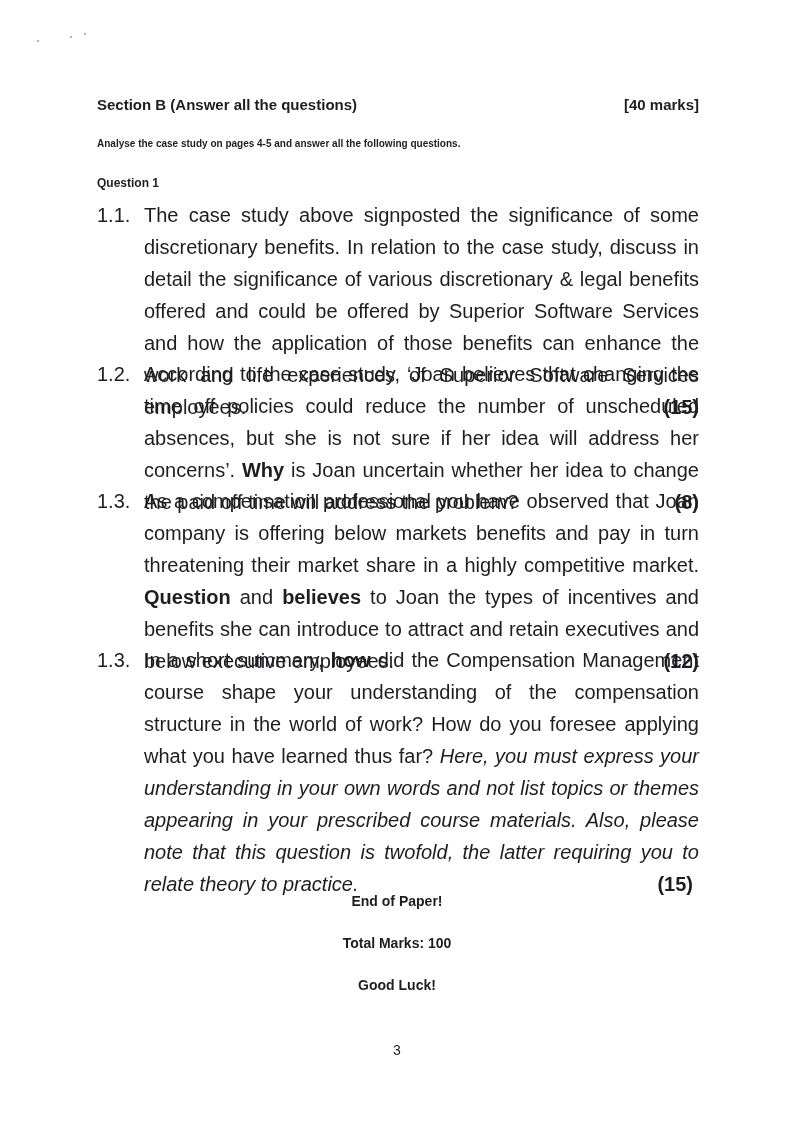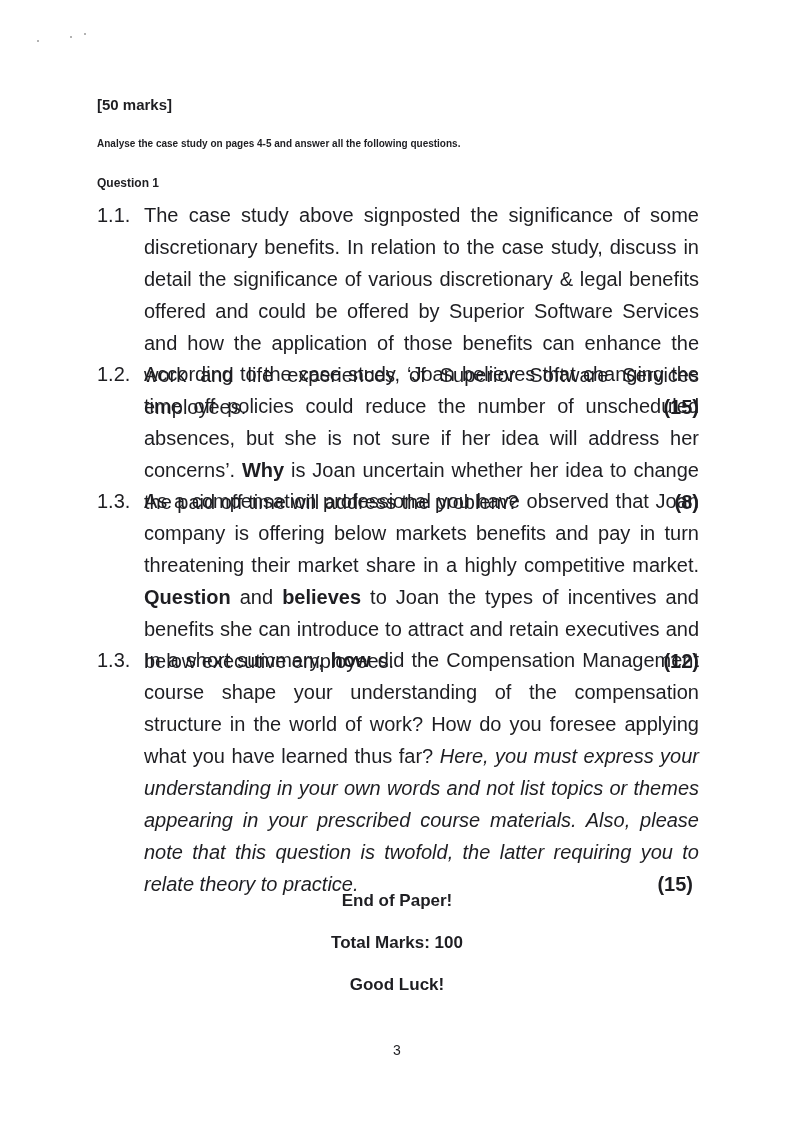--- a/index.html
+++ b/index.html
@@ -76,21 +76,21 @@
     }
     .q-marks.gap { margin-right: 6px; }
     b { font-weight: bold; margin-top: 8px; }
     i { font-style: italic; }
     .footer-line {
       position: absolute;
       left: 0;
       width: 794px;
       text-align: center;
       font-weight: bold;
-      font-size: 17px;
+      font-size: 14px;
       line-height: 18px;
     }
     .page-number {
       position: absolute;
       left: 0;
       width: 794px;
       top: 1041px;
       text-align: center;
       font-size: 14px;
       line-height: 18px;
@@ -100,21 +100,22 @@
 <body>
 
 <div class="specks">
   <span class="speck" style="left:37px;top:40px;"></span>
   <span class="speck" style="left:70px;top:36px;"></span>
   <span class="speck" style="left:84px;top:33px;"></span>
 </div>
 
 <div class="page">
   <div class="header-row">
-    <span>[50 marks]</span>
+    <span>Section B (Answer all the questions)</span>
+    <span>[40 marks]</span>
   </div>
   <div class="instruction">Analyse the case study on pages 4-5 and answer all the following questions.</div>
   <div class="question-heading">Question 1</div>
 
   <div class="q-item" style="top:199px;">
     <span class="q-num">1.1.</span>
     <div class="q-text">
       <span>The case study above signposted the significance of some discretionary benefits. In relation to the case study, discuss in detail the significance of various discretionary &amp; legal benefits offered and could be offered by Superior Software Services and how the application of those benefits can enhance the work and life experiences of Superior Software Services employees.</span>
       <span class="q-marks">(15)</span>
     </div>

